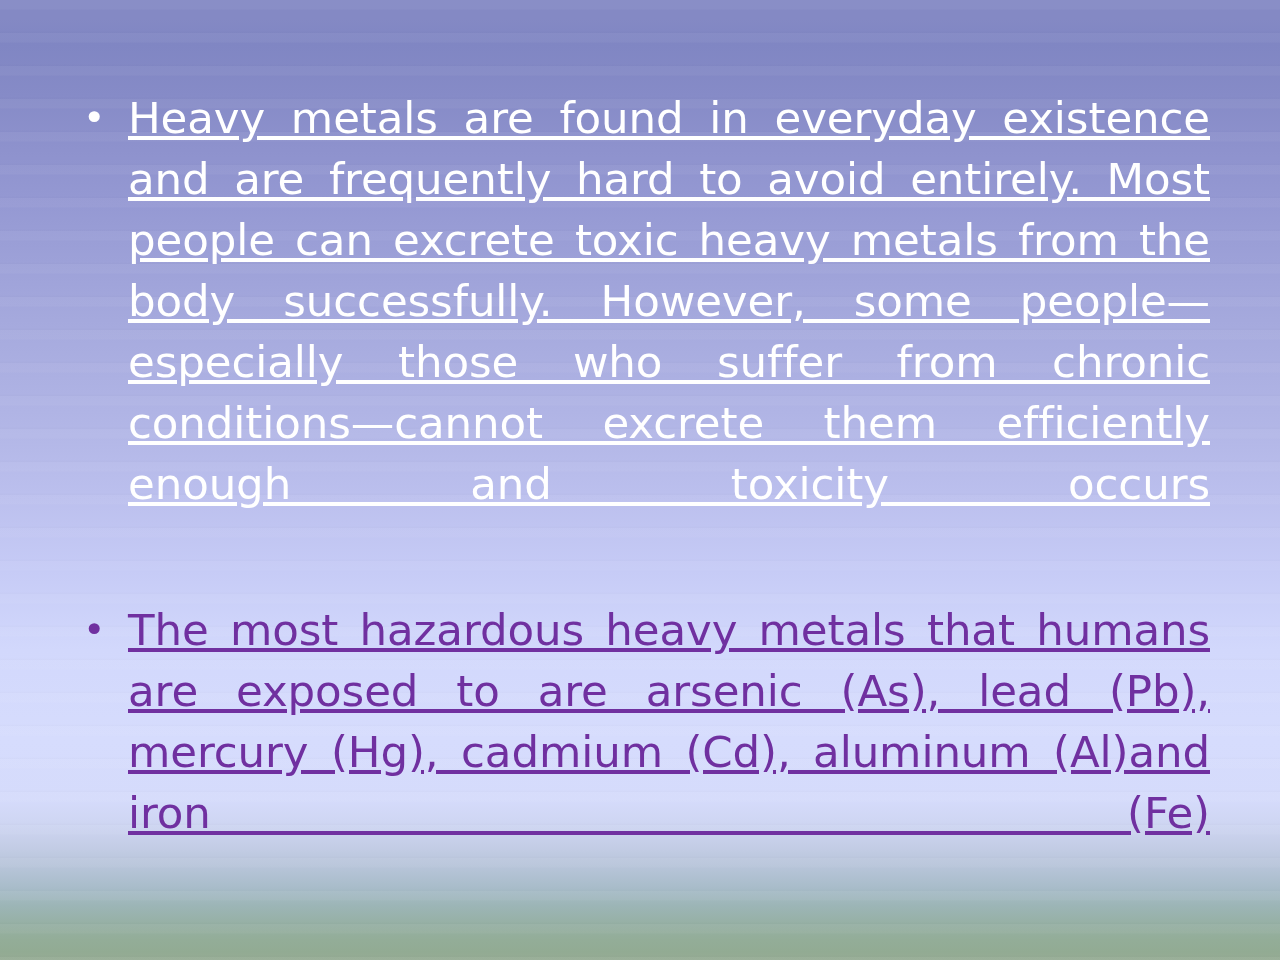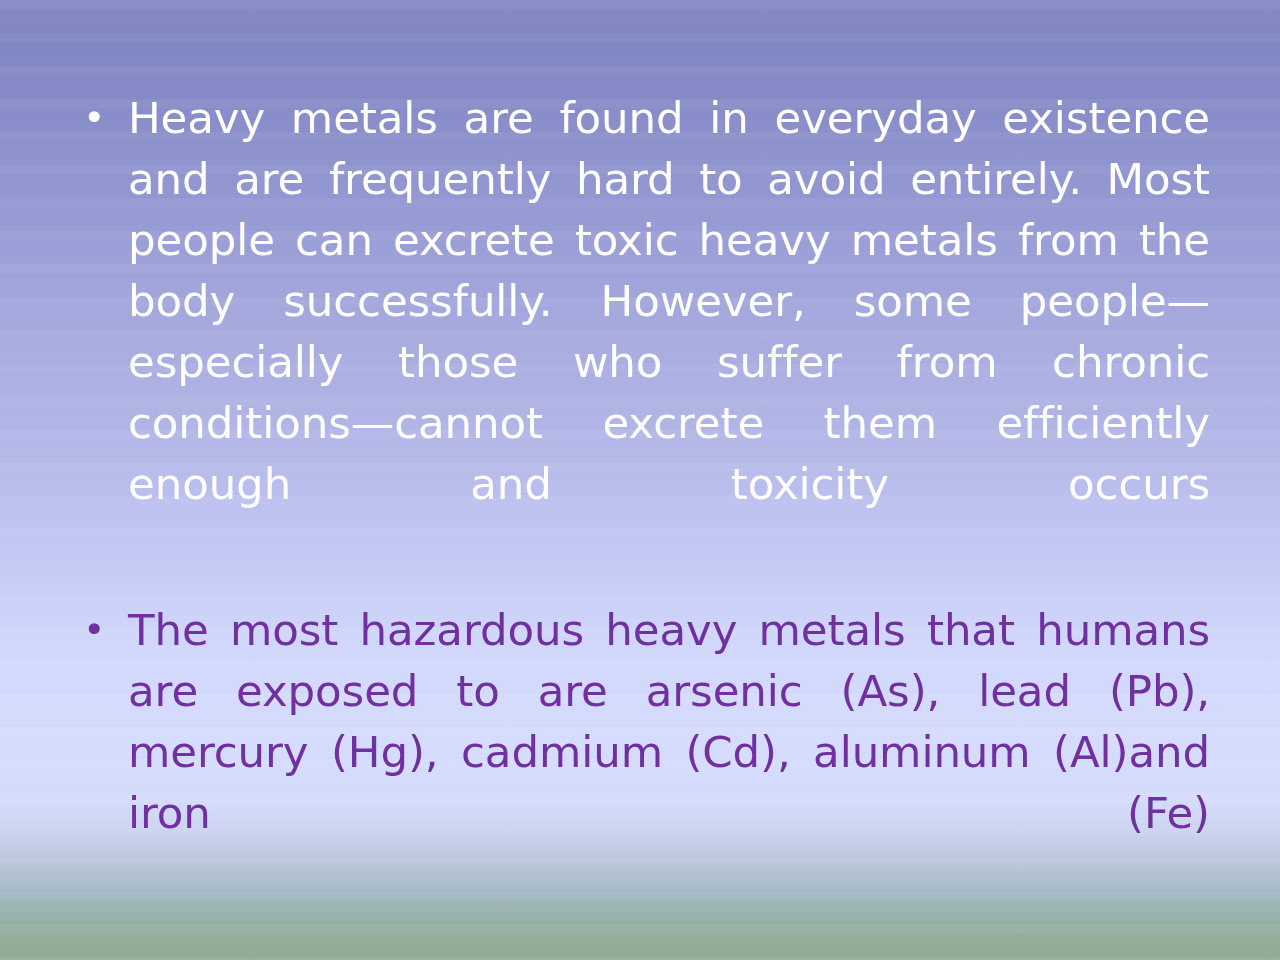--- a/index.html
+++ b/index.html
@@ -98,20 +98,21 @@
     left: 23px;
     top: 0;
     width: 22px;
     line-height: 61px;
     font-size: 38px;
     text-align: left;
   }
 
   .bullet-item .bullet-text {
     display: block;
+    text-decoration: underline;
   }
 
   
   .bullet-item .bullet-text::after {
     content: "";
     display: inline-block;
     width: 100%;
     height: 0;
   }
 

